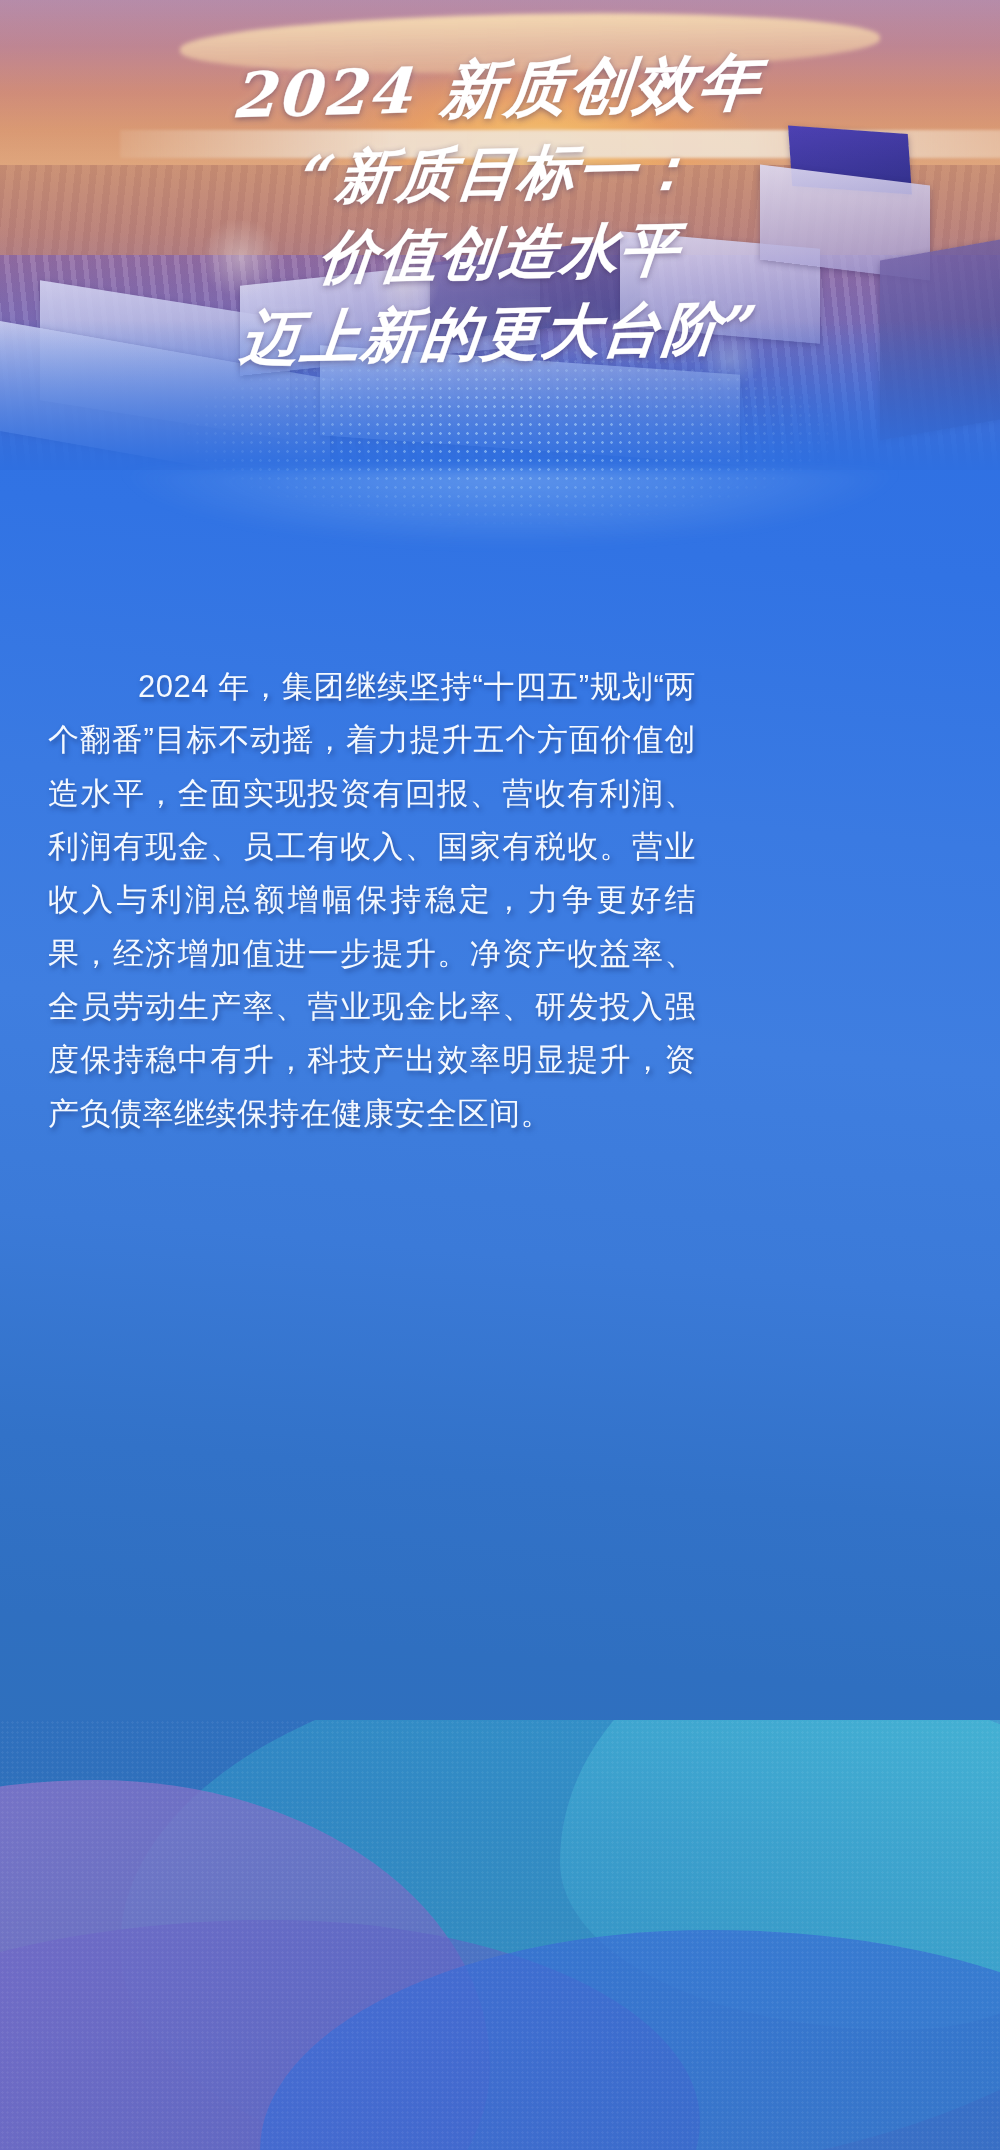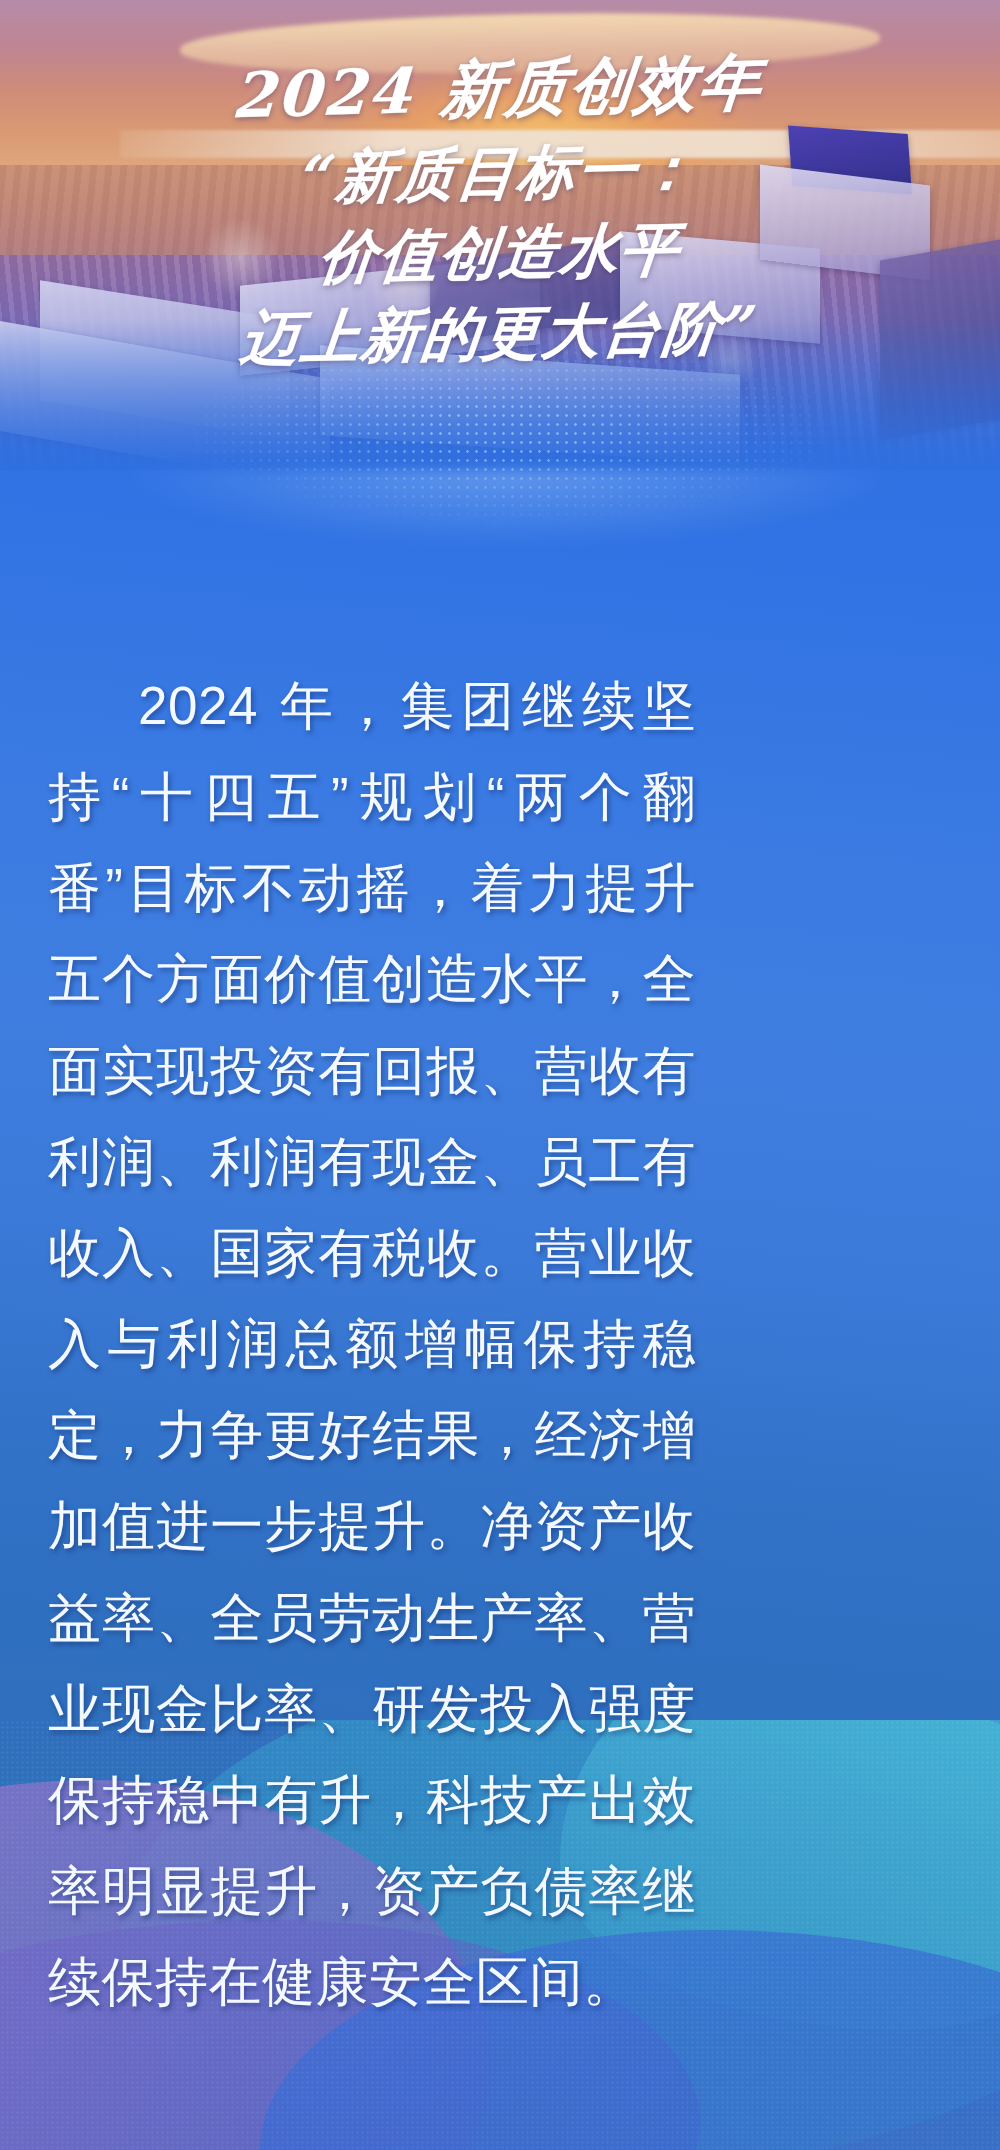--- a/index.html
+++ b/index.html
@@ -150,21 +150,21 @@
   .t-sub2  { font-size:58px; transform:skewX(-7deg) rotate(-1.3deg); margin-bottom:22px; }
   .t-sub3  { font-size:58px; transform:skewX(-7deg) rotate(-1.3deg); }
 
   
   .body-wrap {
     position:absolute; left:48px; top:660px; width:648px; z-index:7;
   }
   .body-text {
     color:#f4f9ff;
     font-family:"Liberation Sans","DejaVu Sans",sans-serif;
-    font-size:53px;
+    font-size:31px;
     line-height:1.72;
     font-weight:400;
     text-align:justify;
     text-align-last:left;
     text-indent:90px;
     letter-spacing:0.5px;
     text-shadow:2px 3px 5px rgba(20,45,110,.55);
     word-break:break-all;
   }
 </style>

